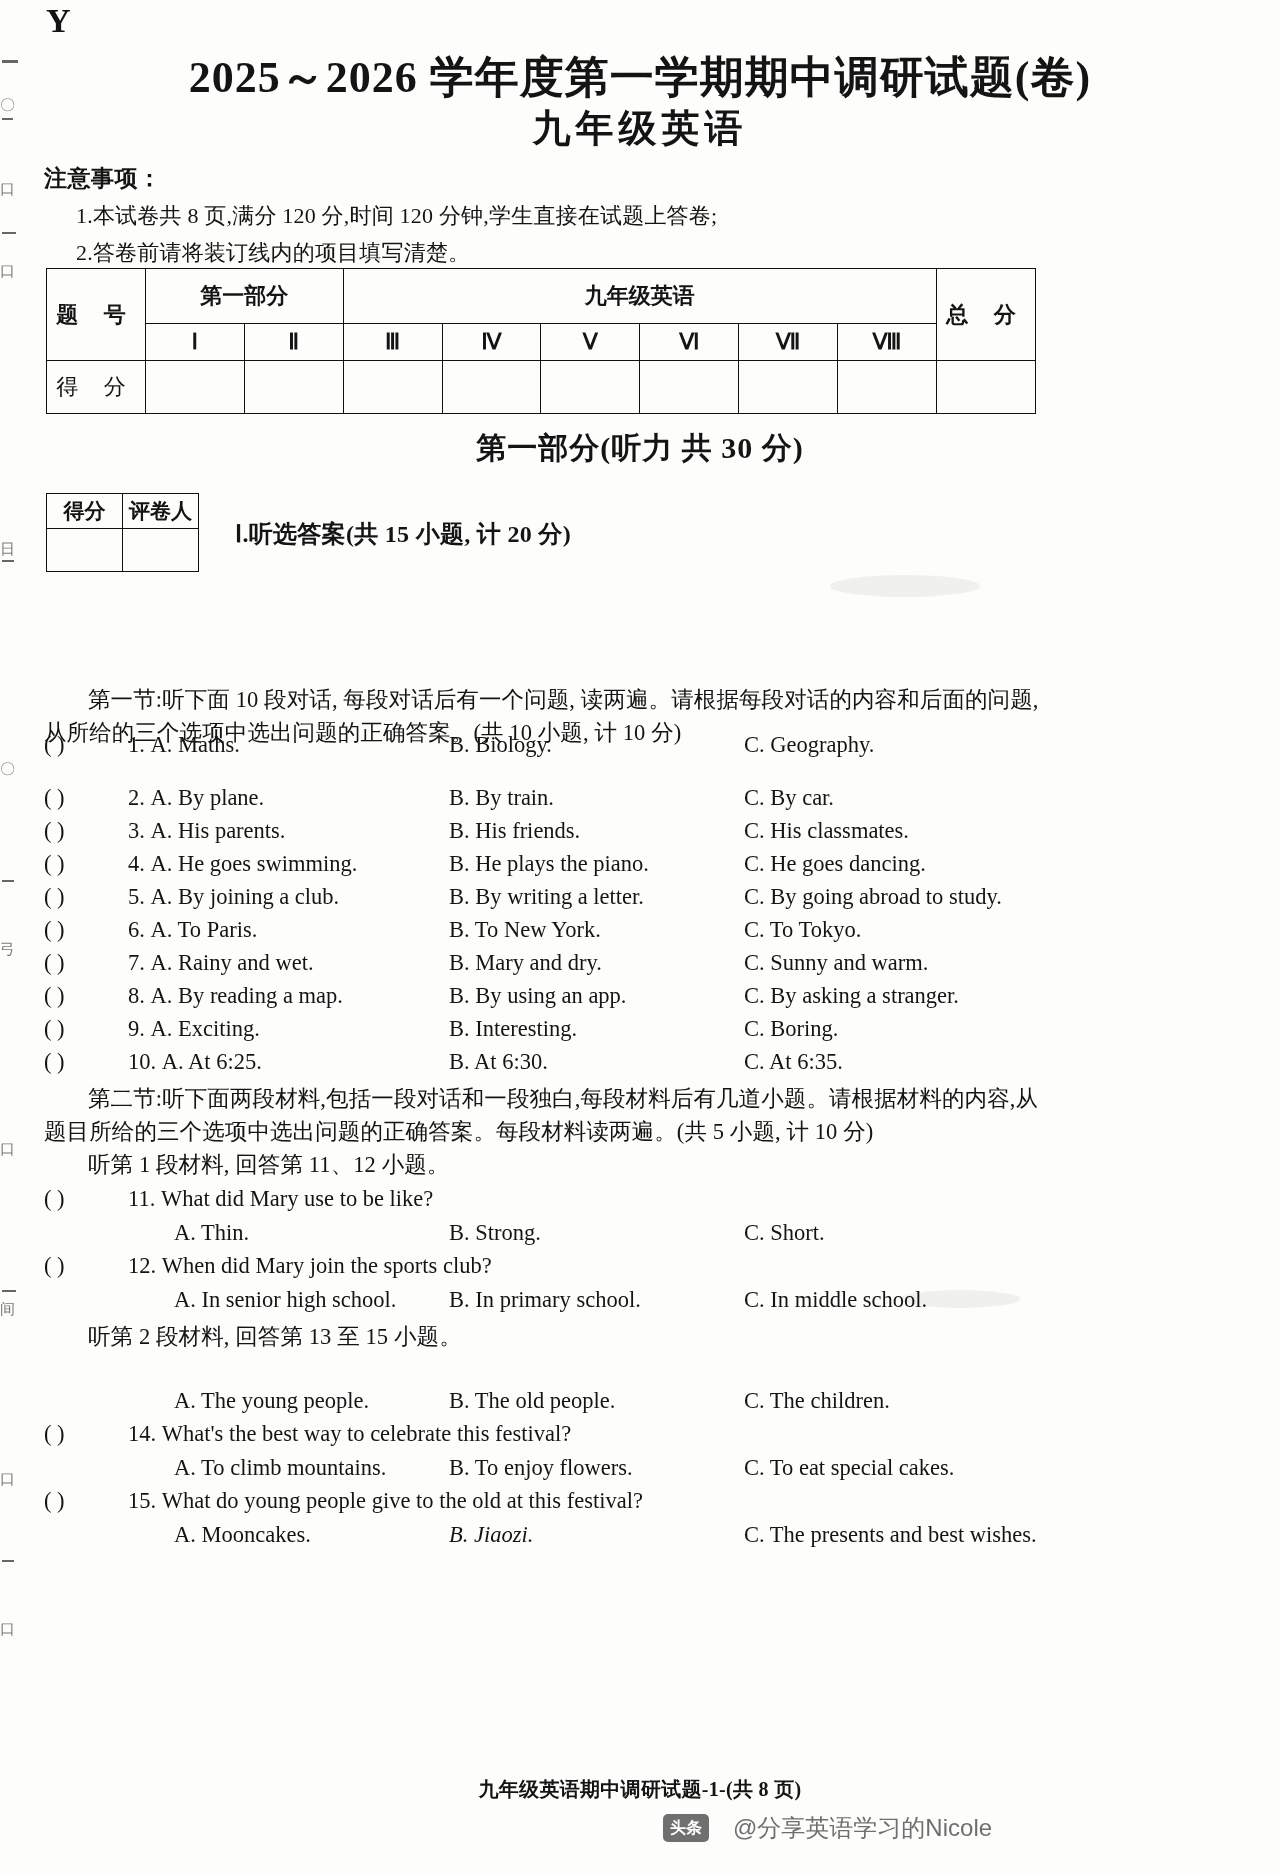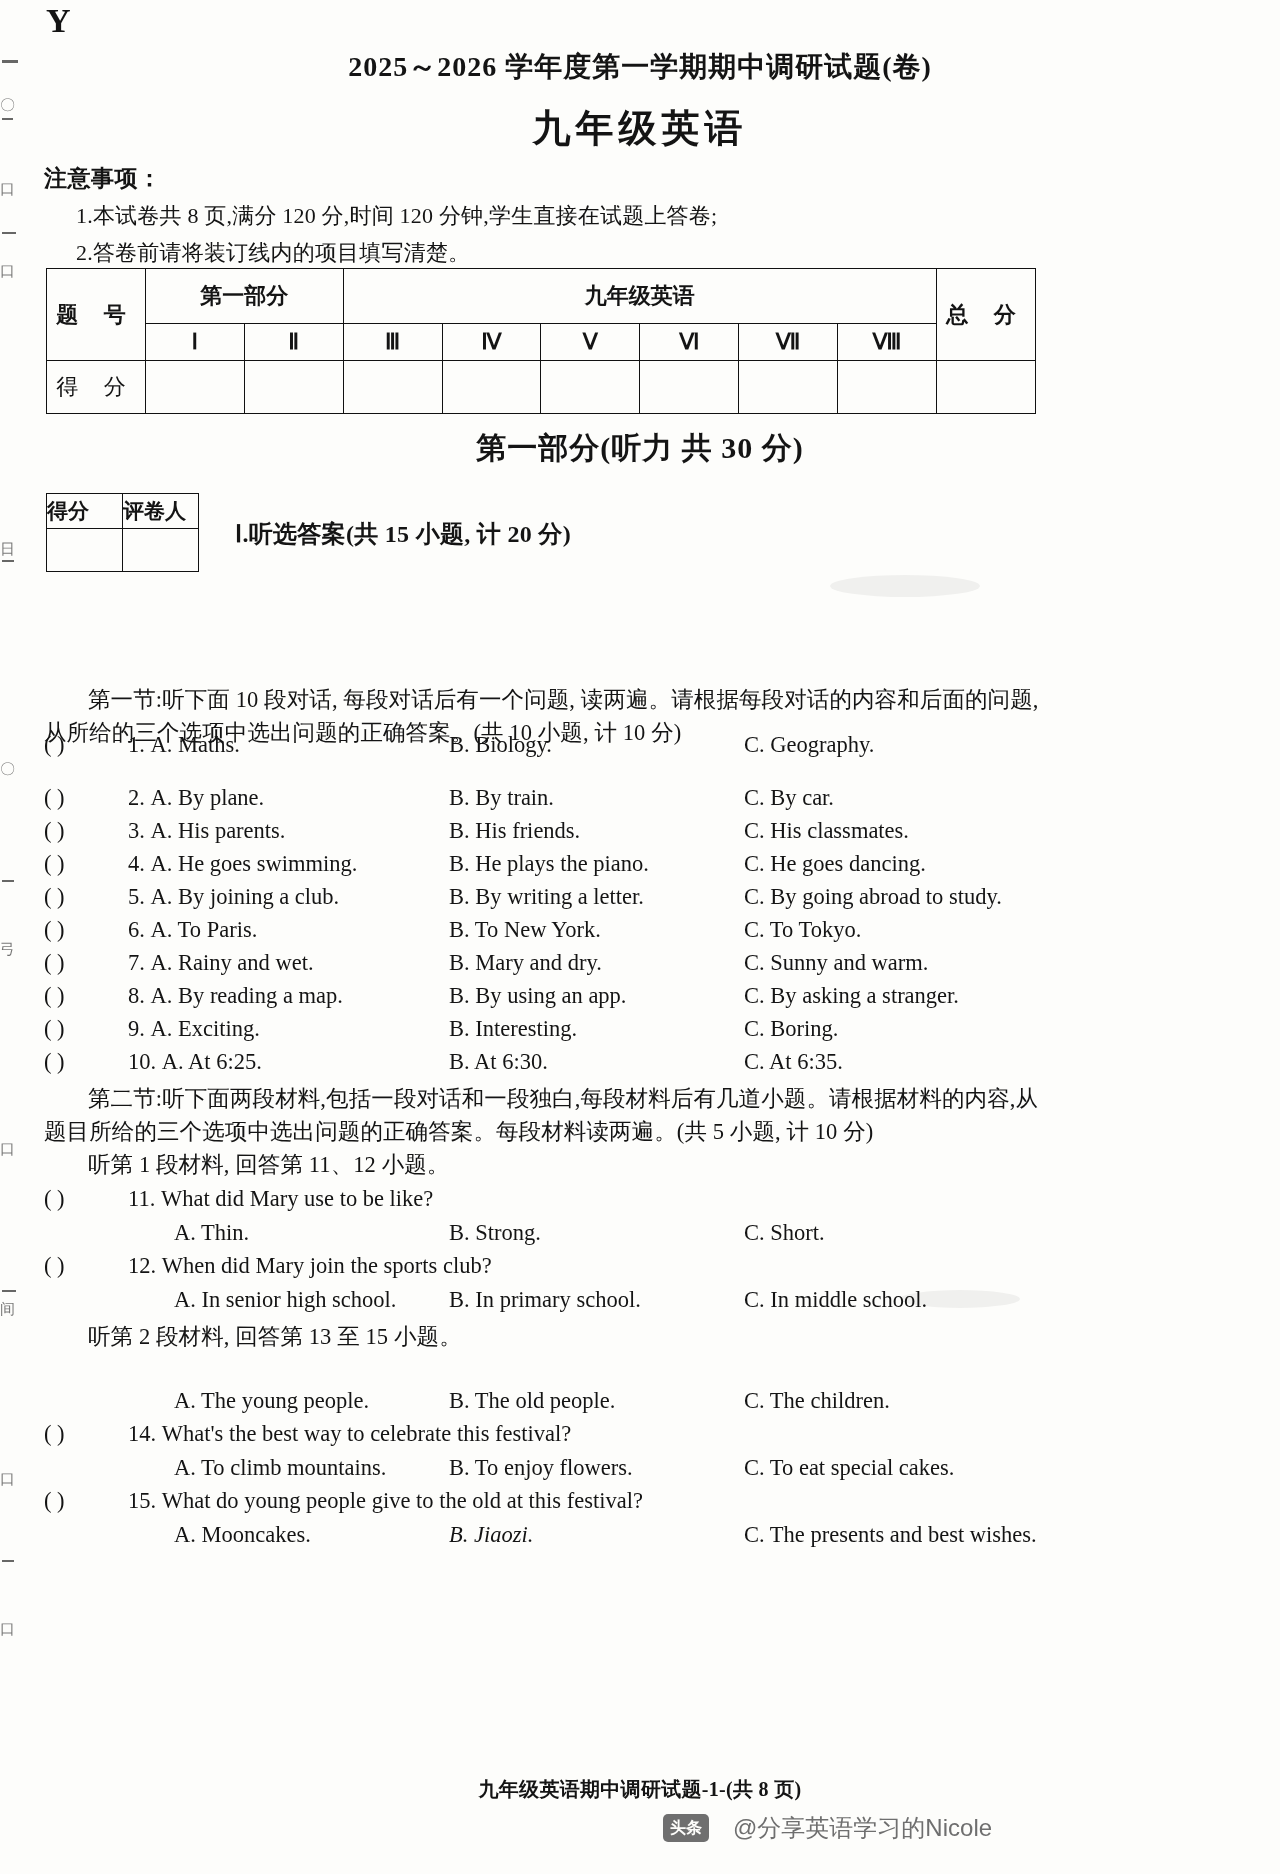--- a/index.html
+++ b/index.html
@@ -23,21 +23,21 @@
     position:absolute;left:46px;top:2px;
     font-family:"Liberation Serif",serif;
     font-weight:bold;font-size:34px;letter-spacing:0;
   }
 
   
   .doc-title{
     position:absolute;left:0;right:0;top:48px;
     text-align:center;
     font-family:"Liberation Serif",serif;
-    font-weight:bold;font-size:28px;letter-spacing:1px;
+    font-weight:bold;font-size:44px;letter-spacing:1px;
   }
   .doc-subtitle{
     position:absolute;left:0;right:0;top:103px;
     text-align:center;
     font-family:"Liberation Serif",serif;
     font-weight:bold;font-size:38px;letter-spacing:5px;
   }
 
   
   .notice{position:absolute;left:44px;top:163px;width:1000px;}
@@ -71,21 +71,21 @@
 
   
   .grader-box{
     position:absolute;left:46px;top:493px;
     border-collapse:collapse;
     table-layout:fixed;
   }
   .grader-box td{
     border:1.7px solid #111;
     width:75px;height:34px;
-    text-align:left;
+    text-align:center;
     font-size:21px;font-weight:bold;
     padding:0;
   }
   .grader-box td.empty{height:42px;}
 
   
   .section-title{
     position:absolute;left:235px;top:518px;
     font-size:24px;font-weight:bold;letter-spacing:.3px;
   }

